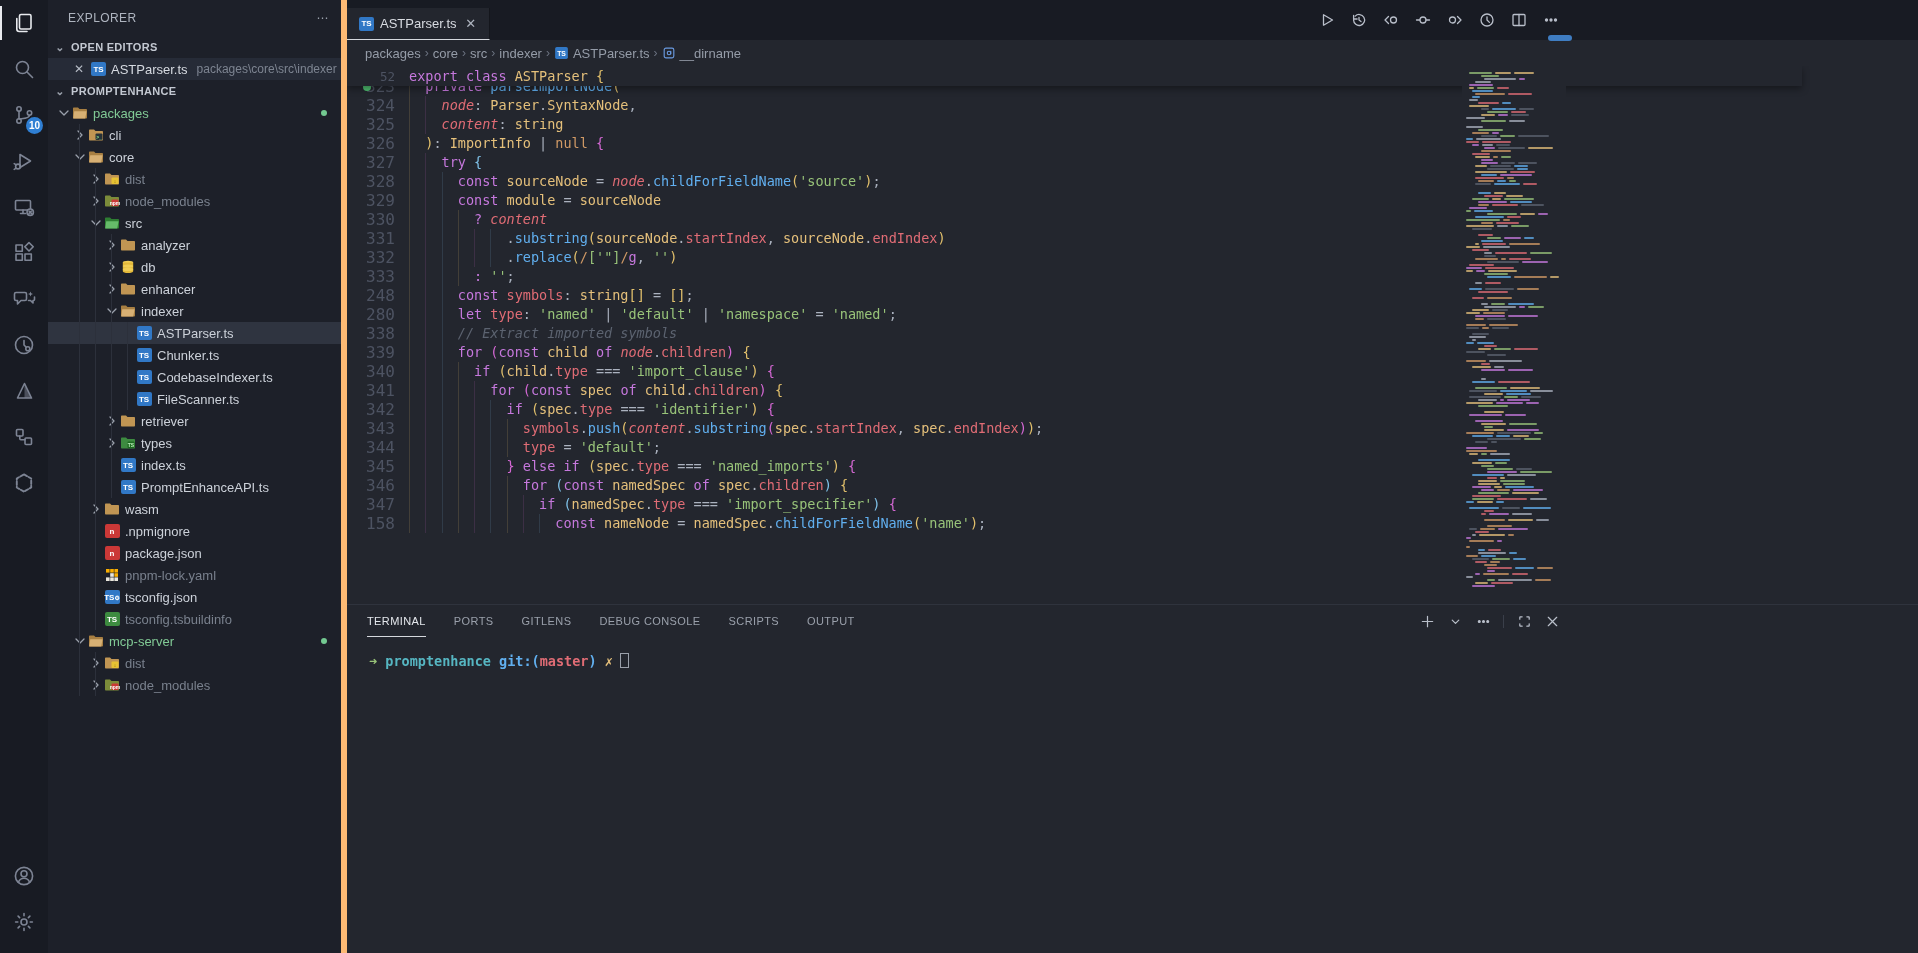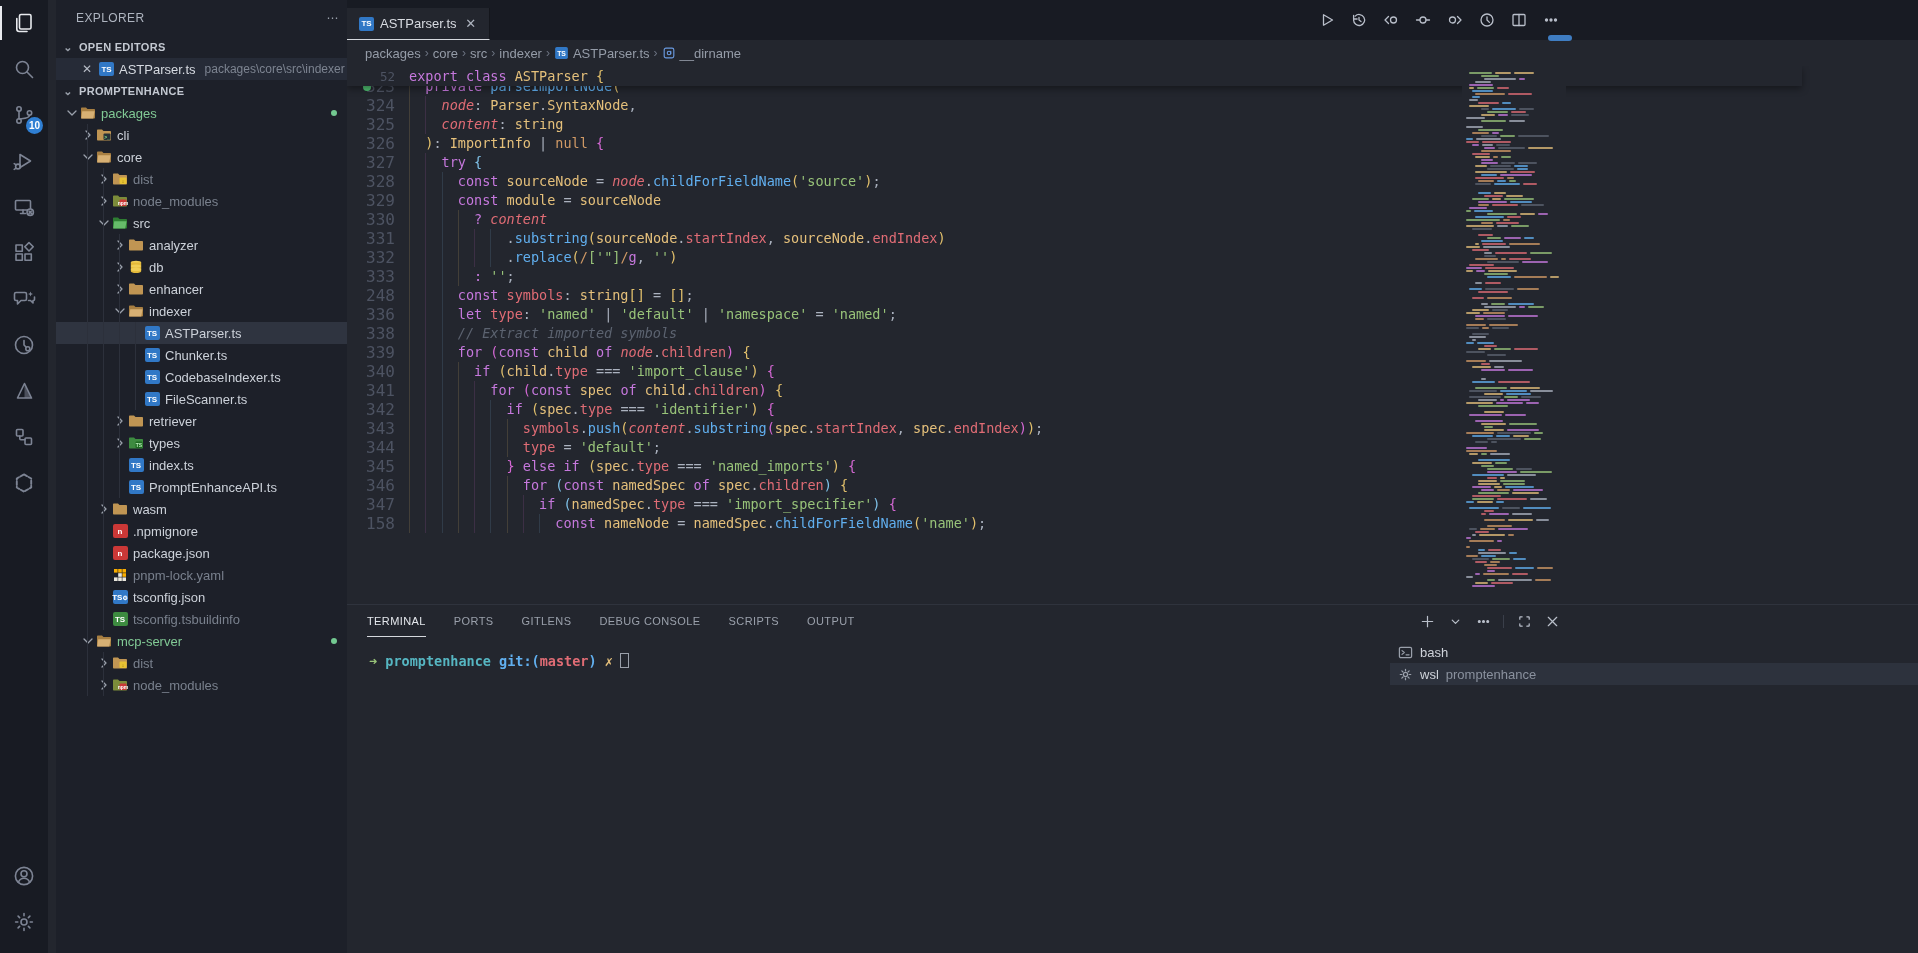--- a/index.html
+++ b/index.html
@@ -16,21 +16,21 @@
   }
   .ab-item{ position:relative; width:48px; height:46px; display:flex; align-items:center; justify-content:center; color:#7d8494; cursor:pointer; }
   .ab-item.active{ color:#e8eaee; }
   .ab-item.active::before{ content:""; position:absolute; left:0; top:6px; bottom:6px; width:2px; background:#e8eaee; }
   .ab-item svg{ width:24px; height:24px; }
   .ab-badge{ position:absolute; right:5px; bottom:4px; min-width:17px; height:17px; border-radius:9px; background:#2f7fd3; color:#fff; font-size:10px; font-weight:bold; display:flex; align-items:center; justify-content:center; padding:0 3px; }
   .ab-bottom{ padding-bottom:8px; }
   
   .sidebar{
     position:absolute; left:48px; top:0; width:299px; height:100%;
-    background:#1d2029; overflow:hidden; border-right:4px solid #fdba74;margin-left:8px;
+    background:#1d2029; overflow:hidden; border-right:6px solid #fdba74;
   }
   .sb-header{ height:36px; display:flex; align-items:center; justify-content:space-between; padding:0 12px 0 20px; color:#aeb4bf; font-size:12px; letter-spacing:.4px; }
   .sb-ellipsis{ color:#9aa0ab; cursor:pointer; }
   .sb-section{ height:22px; display:flex; align-items:center; gap:3px; font-size:11px; font-weight:bold; color:#c3c8d1; letter-spacing:.3px; padding-left:4px; cursor:pointer; }
   .sb-section .chev, .tree-chev{ width:16px; height:16px; display:inline-flex; align-items:center; justify-content:center; color:#9aa0ab; flex:0 0 16px; }
   .open-editor-item{ height:22px; display:flex; align-items:center; gap:5px; background:#262b37; padding-left:24px; cursor:pointer; }
   .oe-close{ color:#b6bcc6; width:14px; text-align:center; font-size:12px; cursor:pointer; }
   .oe-name{ color:#d6dae1; }
   .oe-desc{ color:#7d8491; font-size:12px; margin-left:4px; white-space:nowrap; overflow:hidden; }
   .tree-row{ position:relative; height:22px; display:flex; align-items:center; cursor:pointer; white-space:nowrap; }
@@ -731,21 +731,21 @@
           </div>
           <div class="code-row">
             <span class="gutter">333</span>
             <span class="code-text"><span class="guide" style="left:0ch;background:rgba(226,192,108,.6)"></span><span class="guide" style="left:2ch;background:rgba(212,104,212,.5)"></span><span class="guide" style="left:4ch;background:rgba(127,193,232,.5)"></span><span class="guide" style="left:6ch;background:rgba(226,192,108,.6)"></span><span class="tok" style="color:#abb2bf">        </span><span class="tok" style="color:#c678dd">:</span><span class="tok" style="color:#abb2bf"> </span><span class="tok" style="color:#98c379">''</span><span class="tok" style="color:#abb2bf">;</span></span>
           </div>
           <div class="code-row">
             <span class="gutter">248</span>
             <span class="code-text"><span class="guide" style="left:0ch;background:rgba(226,192,108,.6)"></span><span class="guide" style="left:2ch;background:rgba(212,104,212,.5)"></span><span class="guide" style="left:4ch;background:rgba(127,193,232,.5)"></span><span class="tok" style="color:#abb2bf">      </span><span class="tok" style="color:#c678dd">const</span><span class="tok" style="color:#abb2bf"> </span><span class="tok" style="color:#e06c75">symbols</span><span class="tok" style="color:#abb2bf">: </span><span class="tok" style="color:#e5c07b">string</span><span class="tok" style="color:#e2c06c">[]</span><span class="tok" style="color:#abb2bf"> = </span><span class="tok" style="color:#e2c06c">[]</span><span class="tok" style="color:#abb2bf">;</span></span>
           </div>
           <div class="code-row">
-            <span class="gutter">336</span>
+            <span class="gutter">280</span>
             <span class="code-text"><span class="guide" style="left:0ch;background:rgba(226,192,108,.6)"></span><span class="guide" style="left:2ch;background:rgba(212,104,212,.5)"></span><span class="guide" style="left:4ch;background:rgba(127,193,232,.5)"></span><span class="tok" style="color:#abb2bf">      </span><span class="tok" style="color:#c678dd">let</span><span class="tok" style="color:#abb2bf"> </span><span class="tok" style="color:#e06c75">type</span><span class="tok" style="color:#abb2bf">: </span><span class="tok" style="color:#98c379">'named'</span><span class="tok" style="color:#abb2bf"> | </span><span class="tok" style="color:#98c379">'default'</span><span class="tok" style="color:#abb2bf"> | </span><span class="tok" style="color:#98c379">'namespace'</span><span class="tok" style="color:#abb2bf"> = </span><span class="tok" style="color:#98c379">'named'</span><span class="tok" style="color:#abb2bf">;</span></span>
           </div>
           <div class="code-row">
             <span class="gutter">338</span>
             <span class="code-text"><span class="guide" style="left:0ch;background:rgba(226,192,108,.6)"></span><span class="guide" style="left:2ch;background:rgba(212,104,212,.5)"></span><span class="guide" style="left:4ch;background:rgba(127,193,232,.5)"></span><span class="tok" style="color:#abb2bf">      </span><span class="tok tok-i" style="color:#5c6370">// Extract imported symbols</span></span>
           </div>
           <div class="code-row">
             <span class="gutter">339</span>
             <span class="code-text"><span class="guide" style="left:0ch;background:rgba(226,192,108,.6)"></span><span class="guide" style="left:2ch;background:rgba(212,104,212,.5)"></span><span class="guide" style="left:4ch;background:rgba(127,193,232,.5)"></span><span class="tok" style="color:#abb2bf">      </span><span class="tok" style="color:#c678dd">for</span><span class="tok" style="color:#abb2bf"> </span><span class="tok" style="color:#d468d4">(</span><span class="tok" style="color:#c678dd">const</span><span class="tok" style="color:#abb2bf"> </span><span class="tok" style="color:#e5c07b">child</span><span class="tok" style="color:#abb2bf"> </span><span class="tok" style="color:#c678dd">of</span><span class="tok" style="color:#abb2bf"> </span><span class="tok tok-i" style="color:#e06c75">node</span><span class="tok" style="color:#abb2bf">.</span><span class="tok" style="color:#e06c75">children</span><span class="tok" style="color:#d468d4">)</span><span class="tok" style="color:#abb2bf"> </span><span class="tok" style="color:#e2c06c">{</span></span>
           </div>
@@ -1129,37 +1129,16 @@
             <div class="pa-icon">
               <svg viewBox="0 0 16 16" fill="none" stroke="currentColor" stroke-width="1.3" stroke-linecap="round" stroke-linejoin="round">
                 <path d="M3.5 3.5l9 9M12.5 3.5l-9 9"></path>
               </svg>
             </div>
           </div>
       </div>
       <div class="term">
         <div><span id="promptLine"><b style="color:#98c379">➜</b><b style="color:#abb2bf">  </b><b style="color:#56b6c2">promptenhance</b><b style="color:#abb2bf"> </b><b style="color:#61afef">git:(</b><b style="color:#e06c75">master</b><b style="color:#61afef">)</b><b style="color:#abb2bf"> </b><b style="color:#e5c07b">✗</b></span><span class="term-cursor"></span></div>
       </div>
-      <div class="term-list" id="termList">
-          <div class="tl-row">
-            <span style="width: 15px; height: 15px; display: inline-flex;">
-              <svg viewBox="0 0 16 16" fill="none" stroke="currentColor" stroke-width="1.3" stroke-linecap="round" stroke-linejoin="round">
-                <rect x="1.5" y="2.5" width="13" height="11" rx="1.5"></rect>
-                <path d="M4.3 6l2.4 2-2.4 2M8.6 10.5h3.2"></path>
-              </svg>
-            </span>
-            <span>bash</span>
-          </div>
-          <div class="tl-row selected">
-            <span style="width: 15px; height: 15px; display: inline-flex;">
-              <svg viewBox="0 0 16 16" fill="none" stroke="currentColor" stroke-width="1.3" stroke-linecap="round" stroke-linejoin="round">
-                <circle cx="8" cy="8" r="2.2"></circle>
-                <path d="M8 2.4v1.7M8 11.9v1.7M2.4 8h1.7M11.9 8h1.7M4.1 4.1l1.2 1.2M10.7 10.7l1.2 1.2M11.9 4.1l-1.2 1.2M5.3 10.7l-1.2 1.2"></path>
-              </svg>
-            </span>
-            <span>wsl</span>
-            <span class="tl-desc">promptenhance</span>
-          </div>
-        </div>
     </div>
   </div>
 
 </div>
 
 </body></html>

